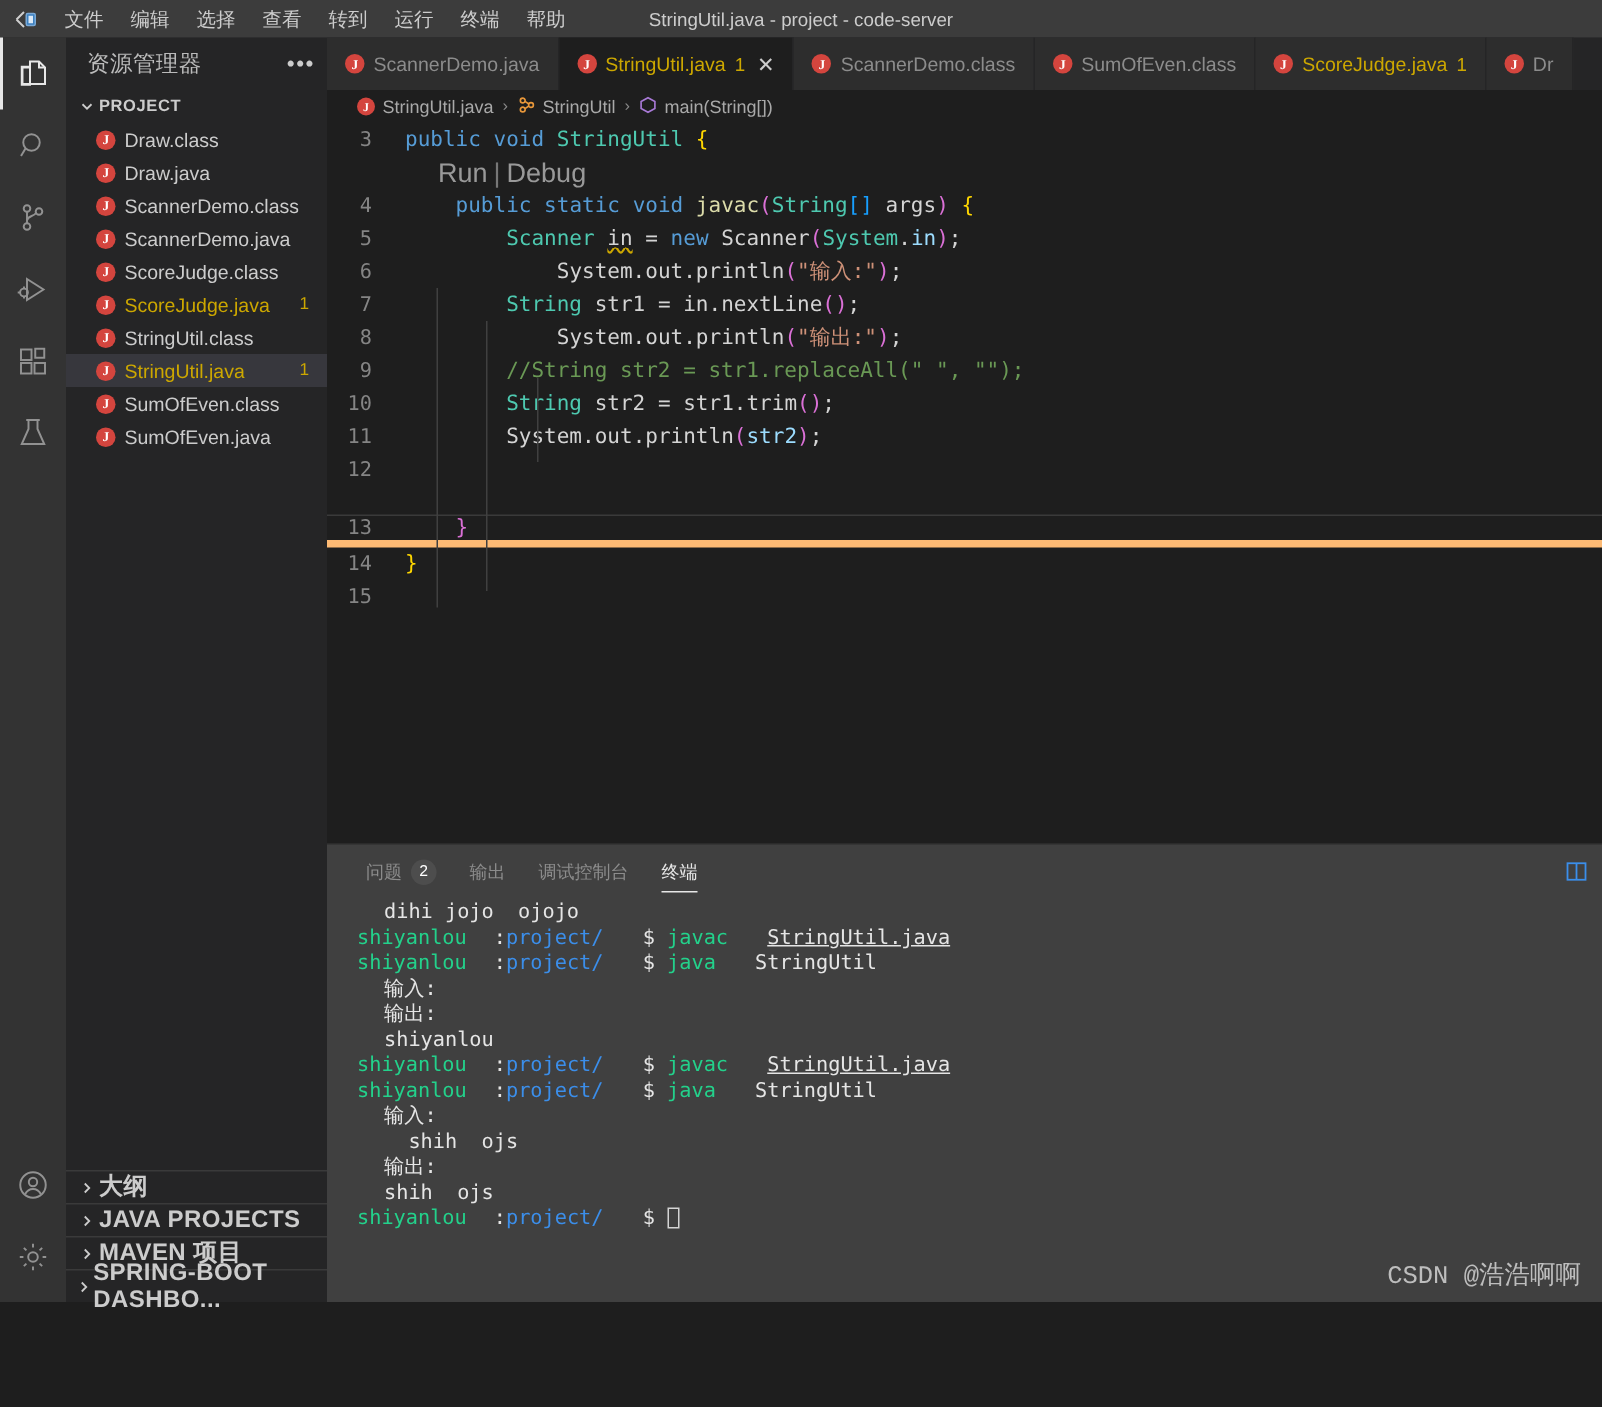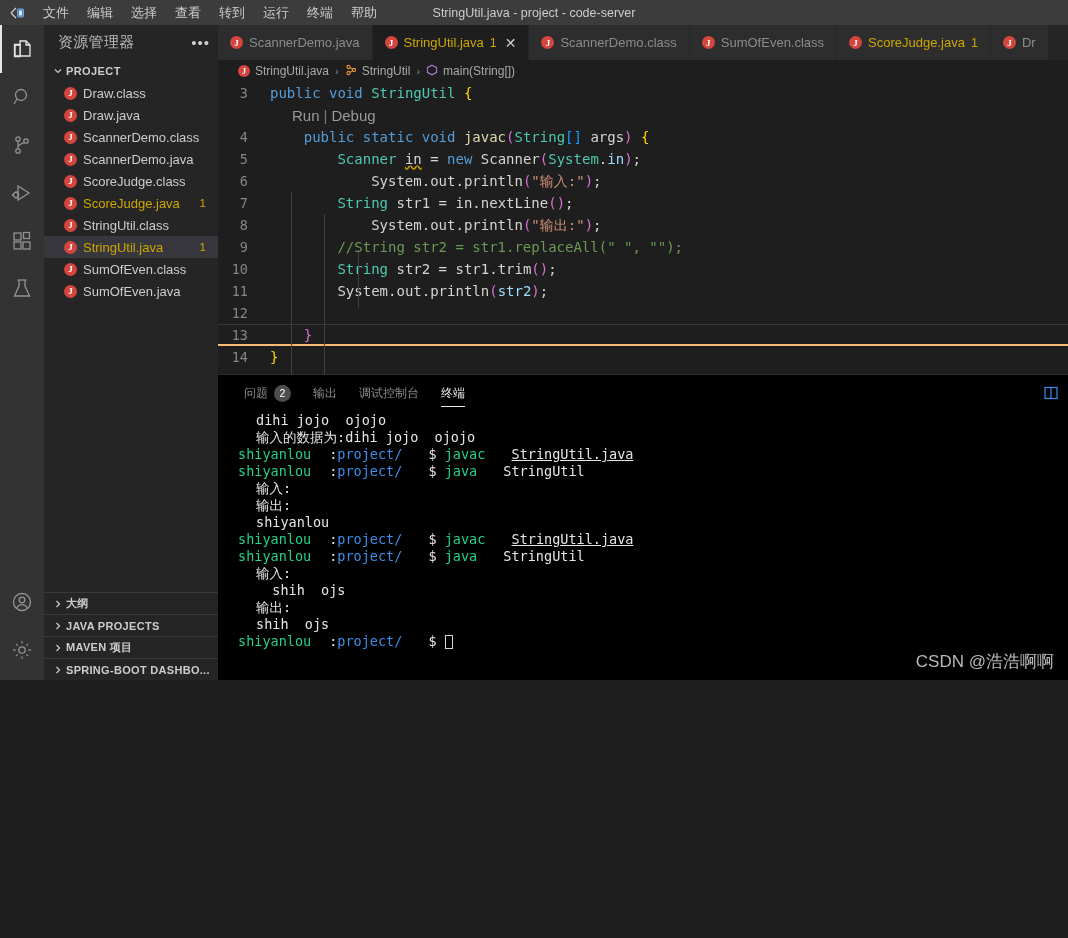--- a/index.html
+++ b/index.html
@@ -3,21 +3,21 @@
 <meta charset="utf-8">
 <style>
   * { box-sizing: border-box; margin: 0; padding: 0; }
   html, body {
     width: 1068px; height: 938px;
     background: #1e1e1e;
     font-family: "Liberation Sans", "DejaVu Sans", sans-serif;
     overflow: hidden;
     color: #cccccc;
   }
-  #app { position: relative; width: 1068px; height: 680px; display: flex; flex-direction: column; }
+  #app { position: relative; width: 1068px; height: 868px; display: flex; flex-direction: column; }
 
   
   .titlebar {
     height: 25px; flex: 0 0 25px; background: #3c3c3c;
     display: flex; align-items: center; position: relative;
     font-size: 12.5px; color: #cccccc;
   }
   .tb-logo { width: 34px; display:flex; align-items:center; justify-content:center; }
   .tb-logo svg { display:block; }
   .menu { display: flex; align-items: center; gap: 0px; }
@@ -76,21 +76,21 @@
     font-family: "Liberation Serif", serif; font-weight: bold;
   }
   .tree-row .fname { white-space: nowrap; overflow: hidden; text-align: center; }
   .tree-row.warn .fname { color: #cca700; }
   .tree-row .count {
     position: absolute; right: 12px; font-size: 11.5px; color: #cca700;
   }
   .sb-bottom { flex: 0 0 auto; }
   .sb-sec {
     height: 22px; display: flex; align-items: center; padding-left: 6px;
-    font-size: 11px; font-weight: bold; color: #cccccc; letter-spacing: .3px;
+    font-size: 16px; font-weight: bold; color: #cccccc; letter-spacing: .3px;
     border-top: 1px solid #3a3a3a; cursor: pointer;
   }
 
   
   .main { flex: 1 1 auto; display: flex; flex-direction: column; min-width: 0; background: #1e1e1e; }
 
   
   .tabbar { height: 35px; flex: 0 0 35px; background: #252526; display: flex; overflow: hidden; }
   .tab {
     display: flex; align-items: center; padding: 0 12px; gap: 6px;
@@ -128,40 +128,40 @@
   .codeline { height: 22px; display: flex; align-items: center; position: relative; }
   .ln {
     width: 52px; flex: 0 0 52px; text-align: right; padding-right: 22px;
     font-size: 13.5px; color: #858585;
     font-family: "DejaVu Sans Mono", "Liberation Mono", monospace;
   }
   .code {
     font-size: 14px; white-space: pre; line-height: 22px;
     font-family: "DejaVu Sans Mono", "Liberation Mono", monospace;
   }
-  .codeline.current { border-top: 1px solid #3a3a3a; border-bottom: 2px solid #fdba74; }
+  .codeline.current { border-top: 1px solid #3a3a3a; border-bottom: 5px solid #fdba74; margin-top: 19px; }
   .codelens { height: 22px; display: flex; align-items: center; }
-  .codelens .lens-txt { font-size: 15px; color: #999999; padding-left: 74px;
+  .codelens .lens-txt { font-size: 18px; color: #999999; padding-left: 74px;
       font-family: "Liberation Sans", sans-serif; cursor: pointer;}
   .lens-sep { color: #777; padding: 0 4px; }
   .guide { position: absolute; width: 1px; background: #404040; }
   .kw   { color: #569cd6; }
   .typ  { color: #4ec9b0; }
   .fn   { color: #dcdcaa; }
   .str  { color: #ce9178; }
   .cmt  { color: #6a9955; }
   .pln  { color: #d4d4d4; }
   .br1  { color: #ffd700; }
   .br2  { color: #da70d6; }
   .br3  { color: #179fff; }
   .var  { color: #9cdcfe; }
   .squig { text-decoration: underline wavy #cca700; text-decoration-skip-ink: none; }
 
   
-  .panel { flex: 0 0 306px; height: 306px; background: #000000; border-top: 1px solid #2b2b2b;
+  .panel { flex: 0 0 306px; height: 306px; background: #404040; border-top: 1px solid #2b2b2b;
            display: flex; flex-direction: column; }
   .panel-tabs { height: 35px; flex: 0 0 35px; display: flex; align-items: center;
                 padding-left: 20px; gap: 10px; position: relative; }
   .ptab { font-size: 12px; color: #8c8c8c; padding: 6px 6px 5px 6px; cursor: pointer;
           display: flex; align-items: center; gap: 6px; position: relative; }
   .ptab.active { color: #e7e7e7; }
   .ptab.active::after {
     content: ""; position: absolute; left: 6px; right: 6px; bottom: 0; height: 1px; background: #e7e7e7;
   }
   .pbadge { background: #4d4d4d; color: #fff; border-radius: 9px; min-width: 17px; height: 17px;
@@ -177,21 +177,21 @@
   .t-green { color: #23d18b; }
   .t-blue  { color: #3b8eea; }
   .t-white { color: #e5e5e5; margin-left: 18px; }
   .t-ul { text-decoration: underline; }
   .cursorblk { display: inline-block; width: 8px; height: 14px; border: 1px solid #d4d4d4;
                vertical-align: -3px; }
 
   
   .watermark {
     position: absolute; right: 14px; bottom: 7px; font-size: 17px; color: #c8c8c8;
-    font-family: Liberation Sans, sans-serif; pointer-events: none; opacity: .92;
+    font-family: Liberation Mono, monospace; pointer-events: none; opacity: .92;
   }
 </style>
 </head>
 <body>
 
 <div id="app">
 
   <div class="titlebar">
     <div class="tb-logo">
       <svg width="18" height="18" viewBox="0 0 18 18">
@@ -546,21 +546,20 @@
               <svg width="16" height="16" viewBox="0 0 16 16" fill="none" stroke="#3b8eea" stroke-width="1.2">
                 <rect x="2" y="2.5" width="12" height="11"></rect>
                   <path d="M8 2.5v11"></path>
               </svg>
             </div>
           </div>
         </div>
 
         <div class="terminal">
           <div class="trow"><span class="t-white">dihi jojo  ojojo</span></div>
-          <div class="trow"><span class="t-white">输入的数据为:dihi jojo  ojojo</span></div>
           <div class="trow"><span class="t-green">shiyanlou</span><span class="t-white">:</span><span class="t-blue">project/</span><span class="t-white"> $ </span><span class="t-green">javac </span><span class="t-white t-ul">StringUtil.java</span></div>
           <div class="trow"><span class="t-green">shiyanlou</span><span class="t-white">:</span><span class="t-blue">project/</span><span class="t-white"> $ </span><span class="t-green">java </span><span class="t-white">StringUtil</span></div>
           <div class="trow"><span class="t-white">输入:</span></div>
           <div class="trow"><span class="t-white">输出:</span></div>
           <div class="trow"><span class="t-white">shiyanlou</span></div>
           <div class="trow"><span class="t-green">shiyanlou</span><span class="t-white">:</span><span class="t-blue">project/</span><span class="t-white"> $ </span><span class="t-green">javac </span><span class="t-white t-ul">StringUtil.java</span></div>
           <div class="trow"><span class="t-green">shiyanlou</span><span class="t-white">:</span><span class="t-blue">project/</span><span class="t-white"> $ </span><span class="t-green">java </span><span class="t-white">StringUtil</span></div>
           <div class="trow"><span class="t-white">输入:</span></div>
           <div class="trow"><span class="t-white">  shih  ojs</span></div>
           <div class="trow"><span class="t-white">输出:</span></div>

